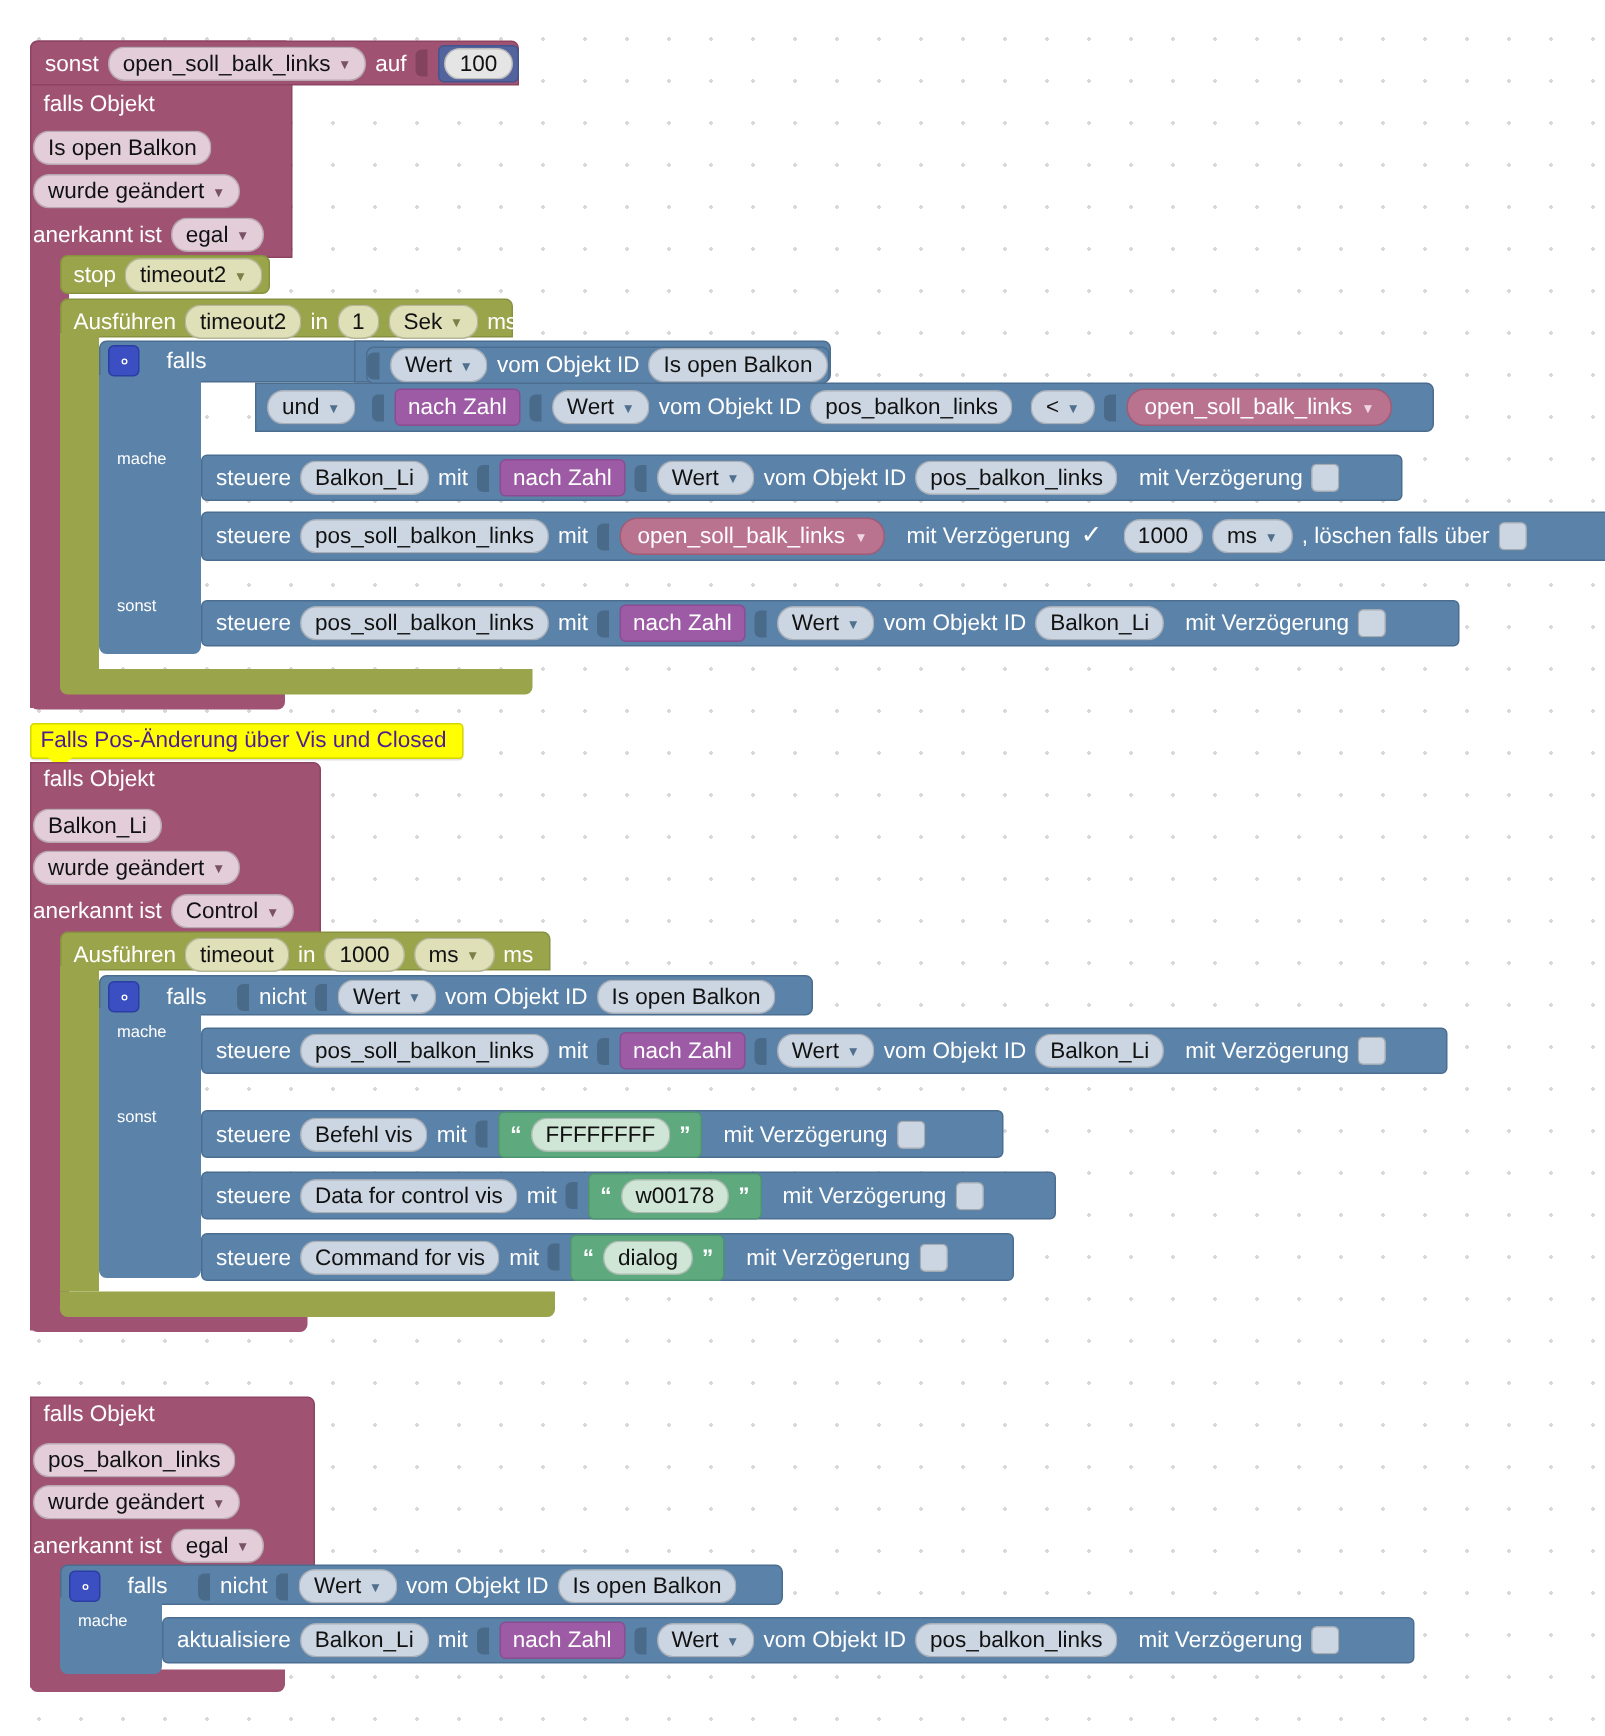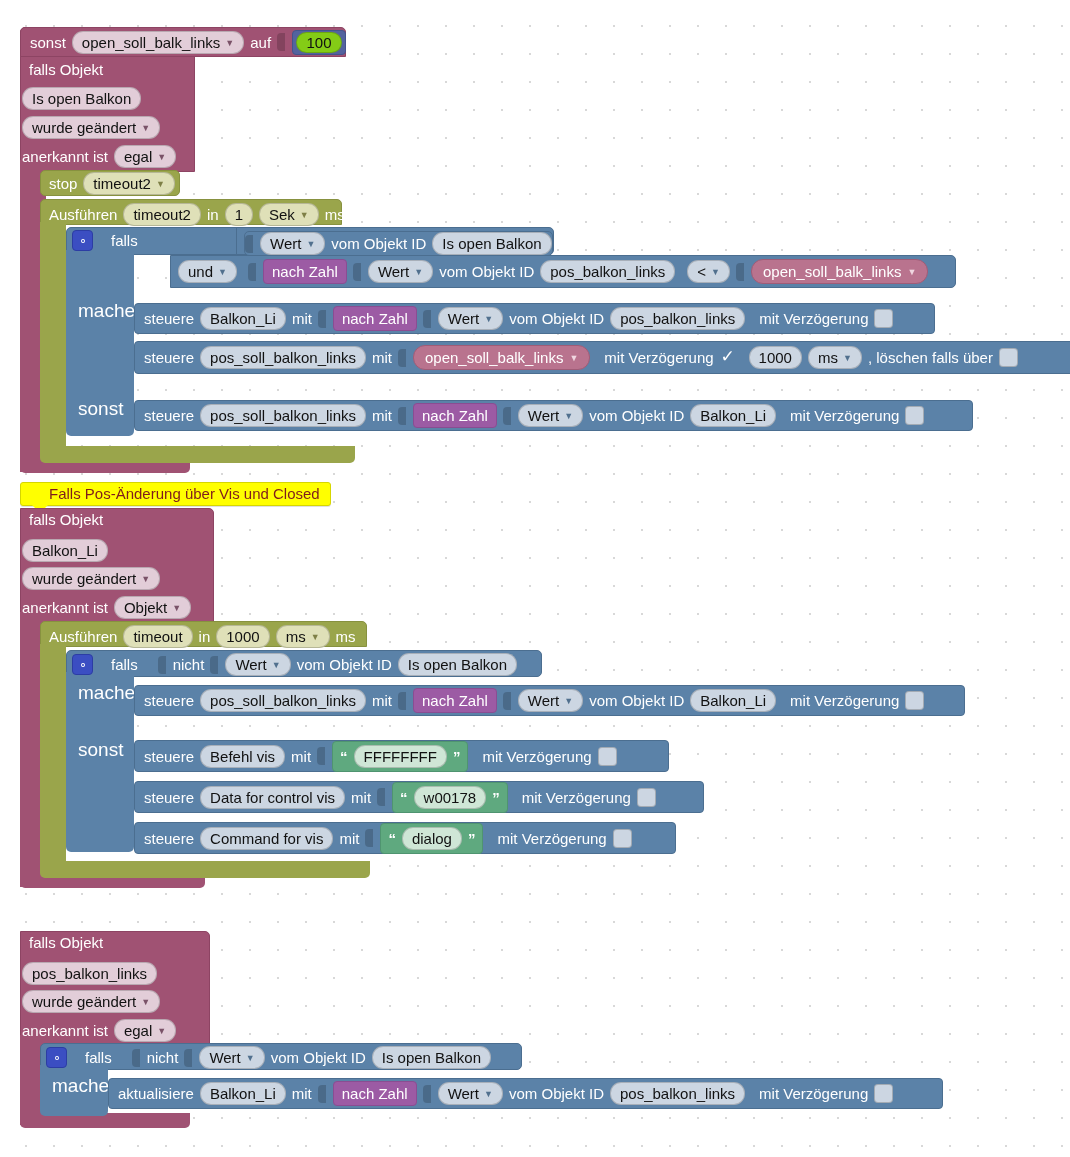--- a/index.html
+++ b/index.html
@@ -62,28 +62,28 @@
   
   .gear{width:19px;height:19px;border-radius:4px;background:#3b4ec2;border:1px solid #2c3da4;
         display:inline-flex;align-items:center;justify-content:center;}
   .gear svg{display:block;}
   .socket{display:inline-block;width:9px;height:20px;position:relative;}
   .socket:before{content:"";position:absolute;left:0;top:1px;width:8px;height:18px;
         background:rgba(0,0,0,.18);border-radius:4px 0 0 4px;}
 
   
   .comment{position:absolute;background:#ffff00;border:1px solid #d6d600;
-           color:#7f1d1d;padding:2px 10px 3px 28px;border-radius:3px;font-size:15px;
+           color:#4c1d95;padding:2px 10px 3px 6px;border-radius:3px;font-size:15px;
            box-shadow:0 1px 0 rgba(0,0,0,.12);}
   .comment:after{content:"";position:absolute;left:10px;bottom:-8px;width:0;height:0;
            border-left:9px solid transparent;border-right:9px solid transparent;
            border-top:9px solid #ffff00;}
 
   
-  .cword{color:#fff;font-size:19px;}
+  .cword{color:#fff;font-size:11px;}
 
   
   .stmt{position:absolute;background:#5b82a8;border:1px solid #4b6e90;border-radius:4px;
         color:#fff;display:flex;align-items:center;padding:0 9px;gap:6px;white-space:nowrap;}
 </style>
 </head>
 <body>
 
 <div id="canvas">
 
@@ -97,21 +97,21 @@
       <span class="fld">
         <span>open_soll_balk_links</span>
         <span class="caret">▼</span>
       </span>
       <span class="lbl">auf</span>
       <span class="socket"></span>
     </div>
   </div>
 
   <div class="blk numblk" style="left:292px;top:30px;width:54px;height:25px;display:flex;align-items:center;justify-content:center;">
-    <span class="fld" style="background:#84cc16;padding:0px 9px;">100</span>
+    <span class="fld" style="background:#e5e5e5;padding:0px 9px;">100</span>
   </div>
 
   <div class="blk" style="left:29px;top:61px;">
     <span class="lbl">falls Objekt</span>
   </div>
   <div class="blk" style="left:22px;top:87px;">
     <span class="fld">Is open Balkon</span>
   </div>
   <div class="blk" style="left:22px;top:116px;">
     <span class="fld">
@@ -281,21 +281,21 @@
   </div>
   <div class="blk" style="left:22px;top:567px;">
     <span class="fld">
       <span>wurde geändert</span>
       <span class="caret">▼</span>
     </span>
   </div>
   <div class="blk row" style="left:22px;top:596px;">
     <span class="lbl">anerkannt ist</span>
     <span class="fld">
-      <span>Objekt</span>
+      <span>Control</span>
       <span class="caret">▼</span>
     </span>
   </div>
 
   <div class="blk olive" style="left:40px;top:621px;width:327px;height:26px;border-radius:5px 5px 0 0;"></div>
   <div class="blk olive" style="left:40px;top:644px;width:26px;height:217px;border:none;border-radius:0;"></div>
   <div class="blk olive" style="left:40px;top:861px;width:330px;height:17px;border:none;border-radius:0 0 5px 5px;"></div>
   <div class="blk row" style="left:49px;top:625px;">
     <span class="lbl">Ausführen</span>
     <span class="fld" style="background:#dfe0b8;">timeout</span>

